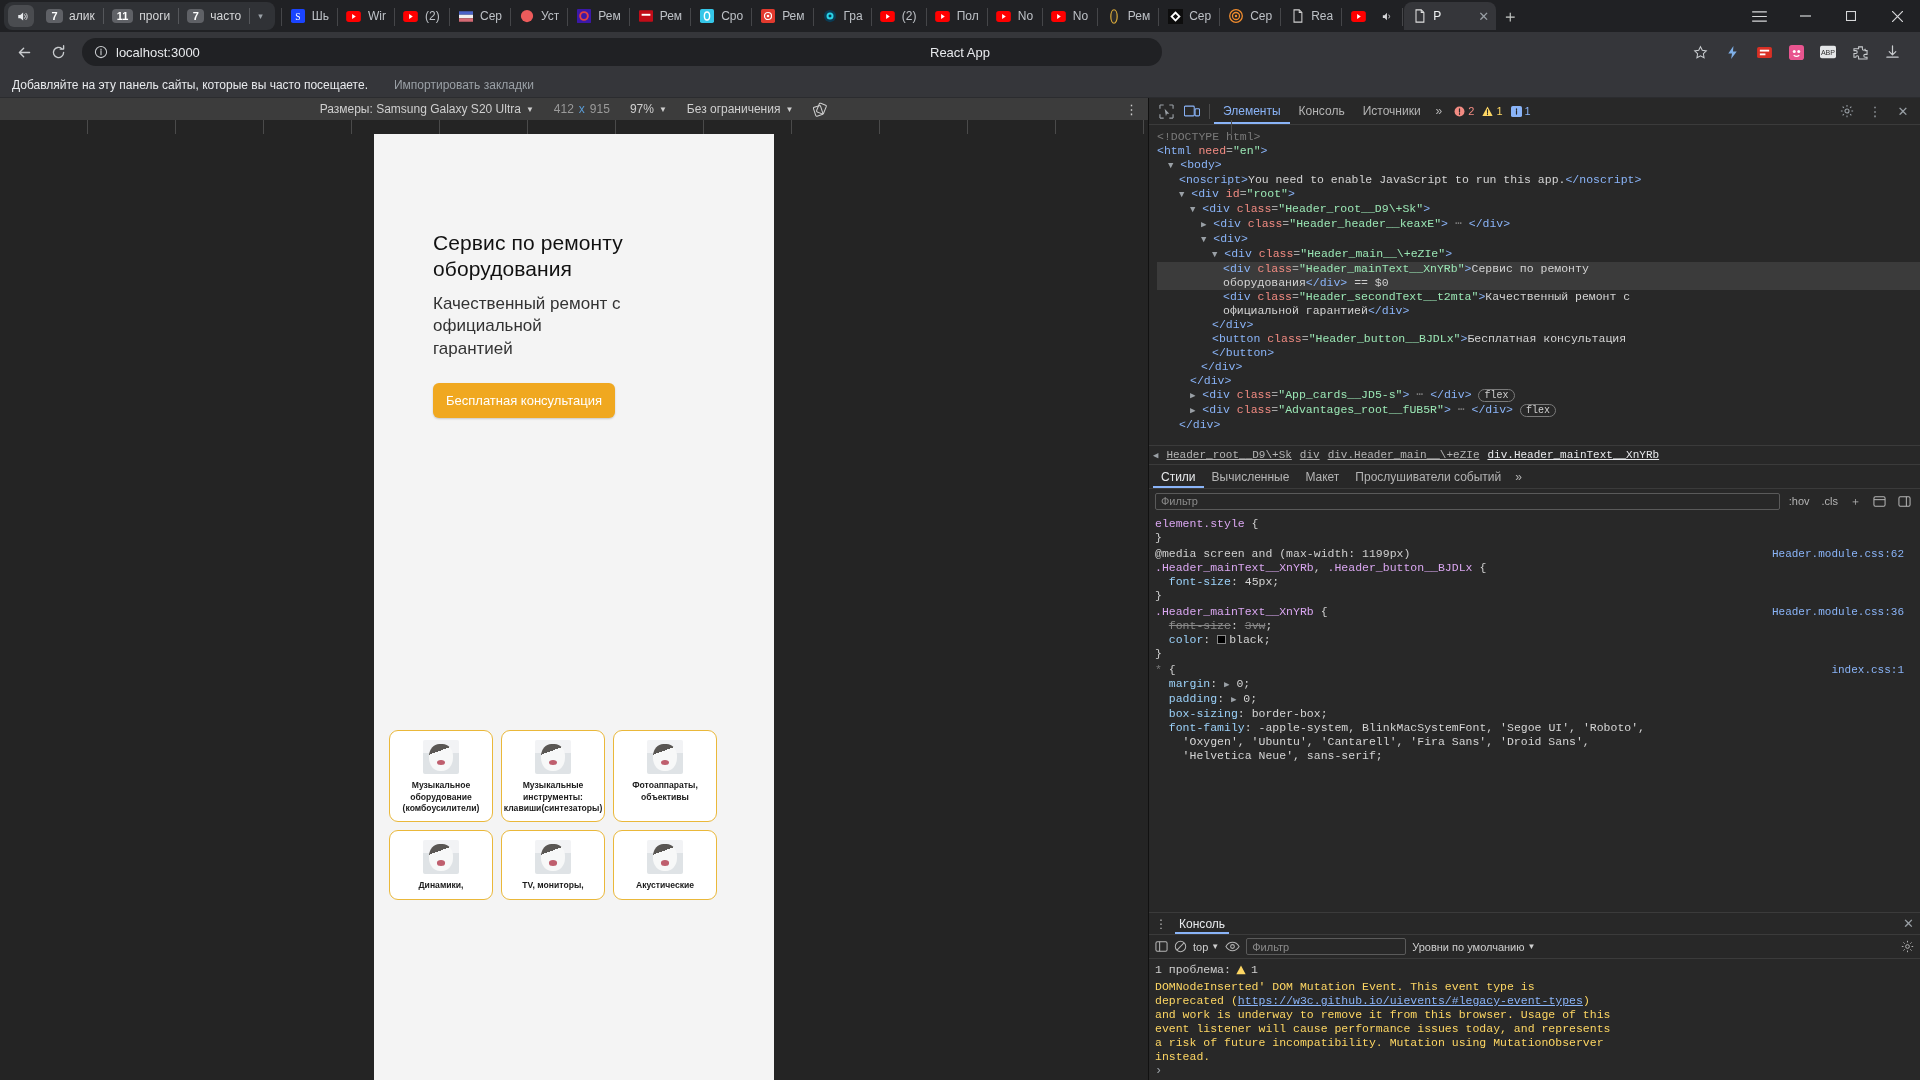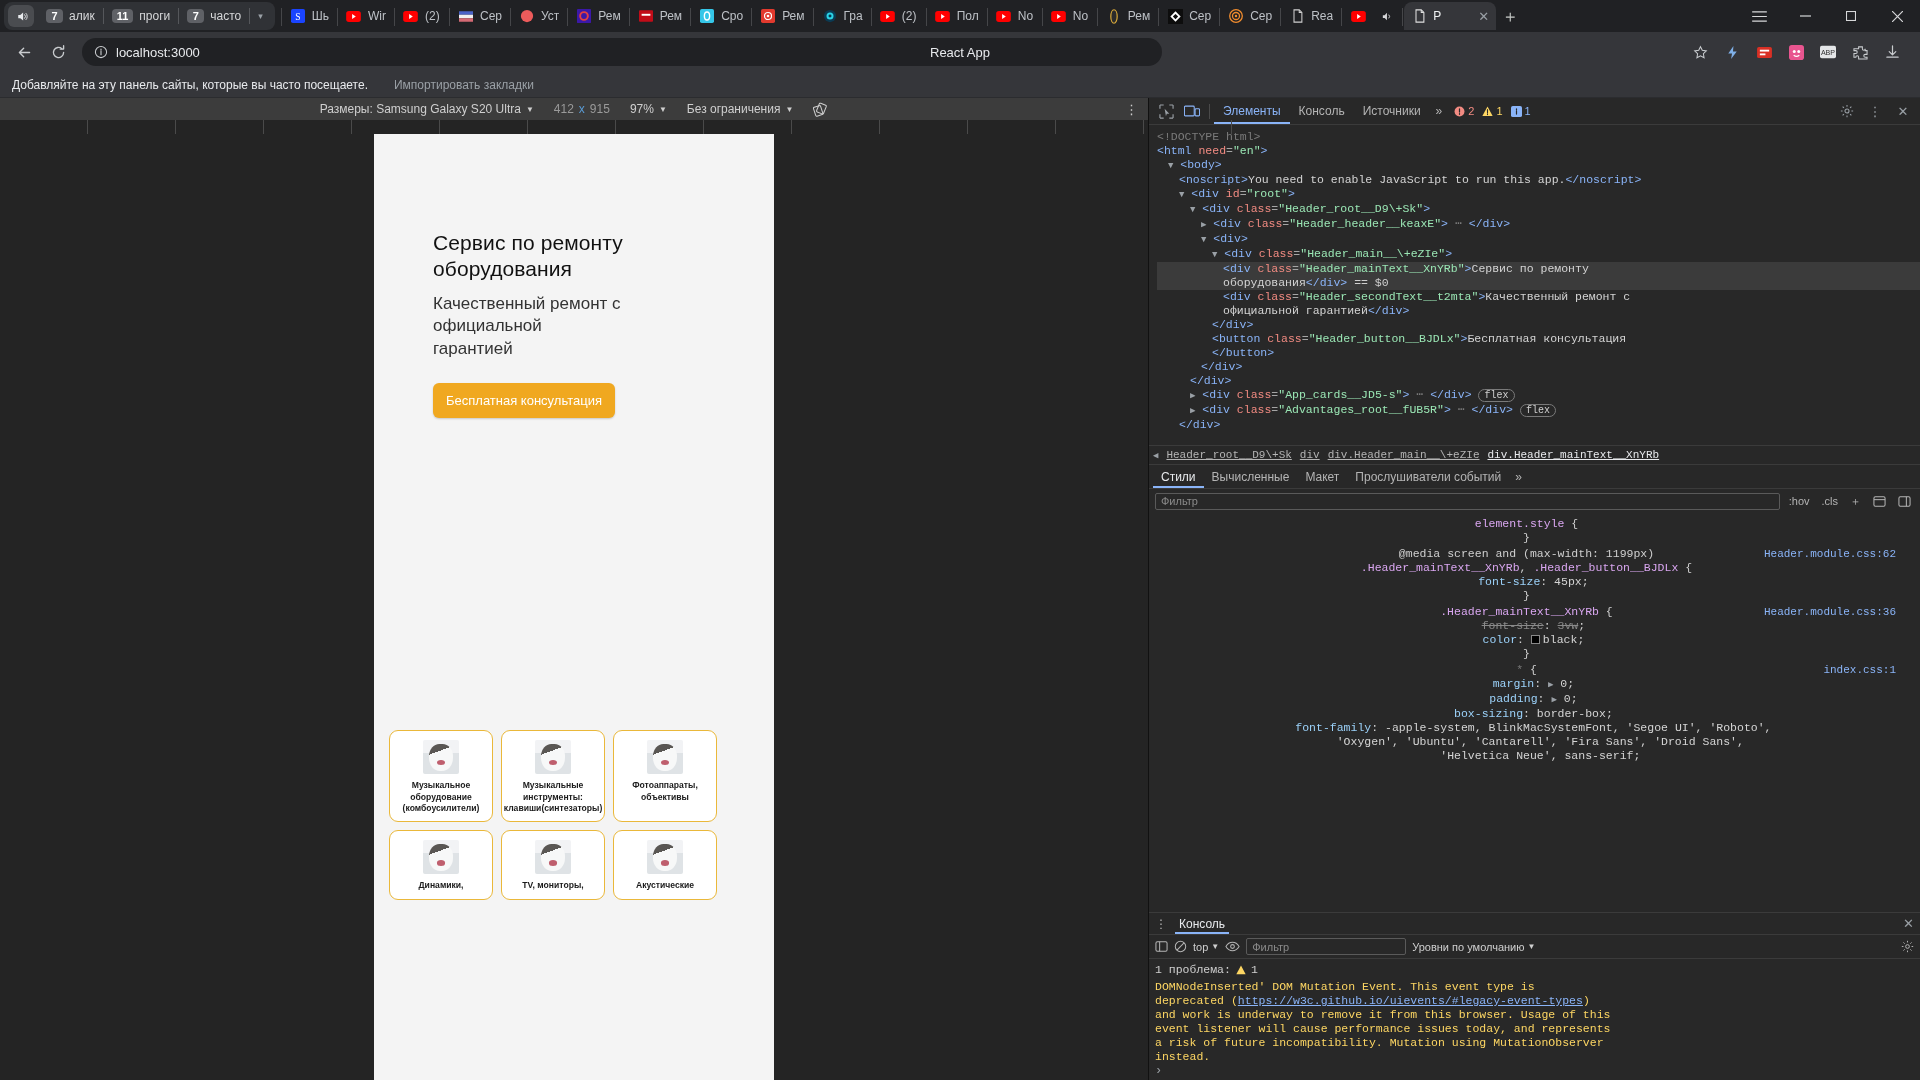--- a/index.html
+++ b/index.html
@@ -205,22 +205,22 @@
   .st-tab.sel { color:#e8eaed; box-shadow:inset 0 -2px 0 #8ab4f8; }
 
   .filterrow { height:22px; display:flex; align-items:center; gap:6px; padding:2px 6px; flex:0 0 24px; }
   .filterinput {
     flex:1 1 auto; height:17px; background:#282828; border:1px solid #5a5a5a; border-radius:2px;
     font-size:11px; color:#8a8a8a; padding:0 5px; display:flex; align-items:center;
   }
   .fr-btn { font-size:11px; color:#b4b4b4; padding:0 3px; }
 
   .cssrules {
-    flex:1 1 auto; overflow:hidden; padding:4px 22px 0 6px;
-    font-family:"Liberation Mono", monospace; font-size:11.5px; line-height:14px; color:#cfcfcf;text-align:center;
+    flex:1 1 auto; overflow:hidden; padding:4px 14px 0 6px;
+    font-family:"Liberation Mono", monospace; font-size:11.5px; line-height:14px; color:#cfcfcf;
   }
   .rule { margin-bottom:2px; position:relative; }
   .srcfile { position:absolute; right:2px; color:#8ab4f8; font-size:11px; }
   .sel-css { color:#d9a6f0; }
   .prop { color:#9bd1f9; }
   .val { color:#d4d4d4; }
   .strike { text-decoration:line-through; color:#8a8a8a; }
   .swatch { display:inline-block; width:9px;height:9px;border:1px solid #888; vertical-align:-1px; margin-right:3px; }
   .media { color:#cfcfcf; }
 

